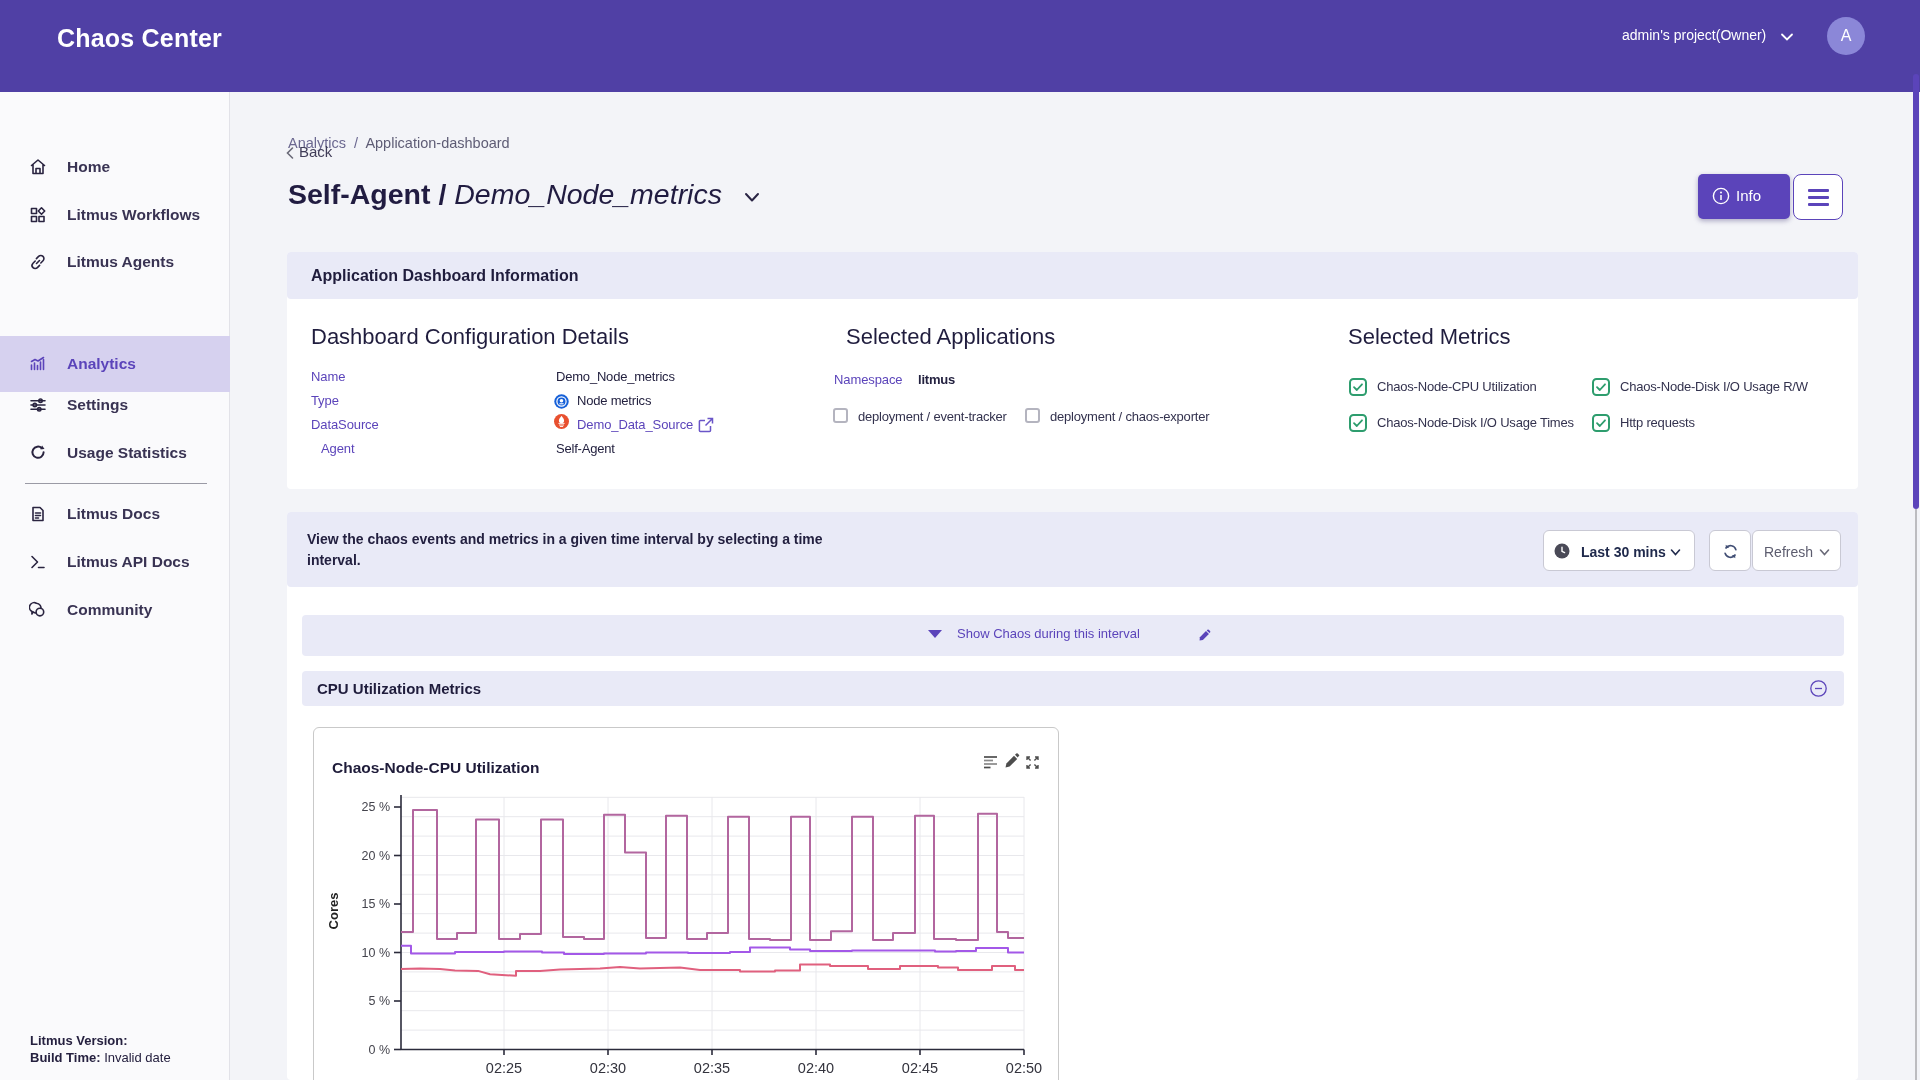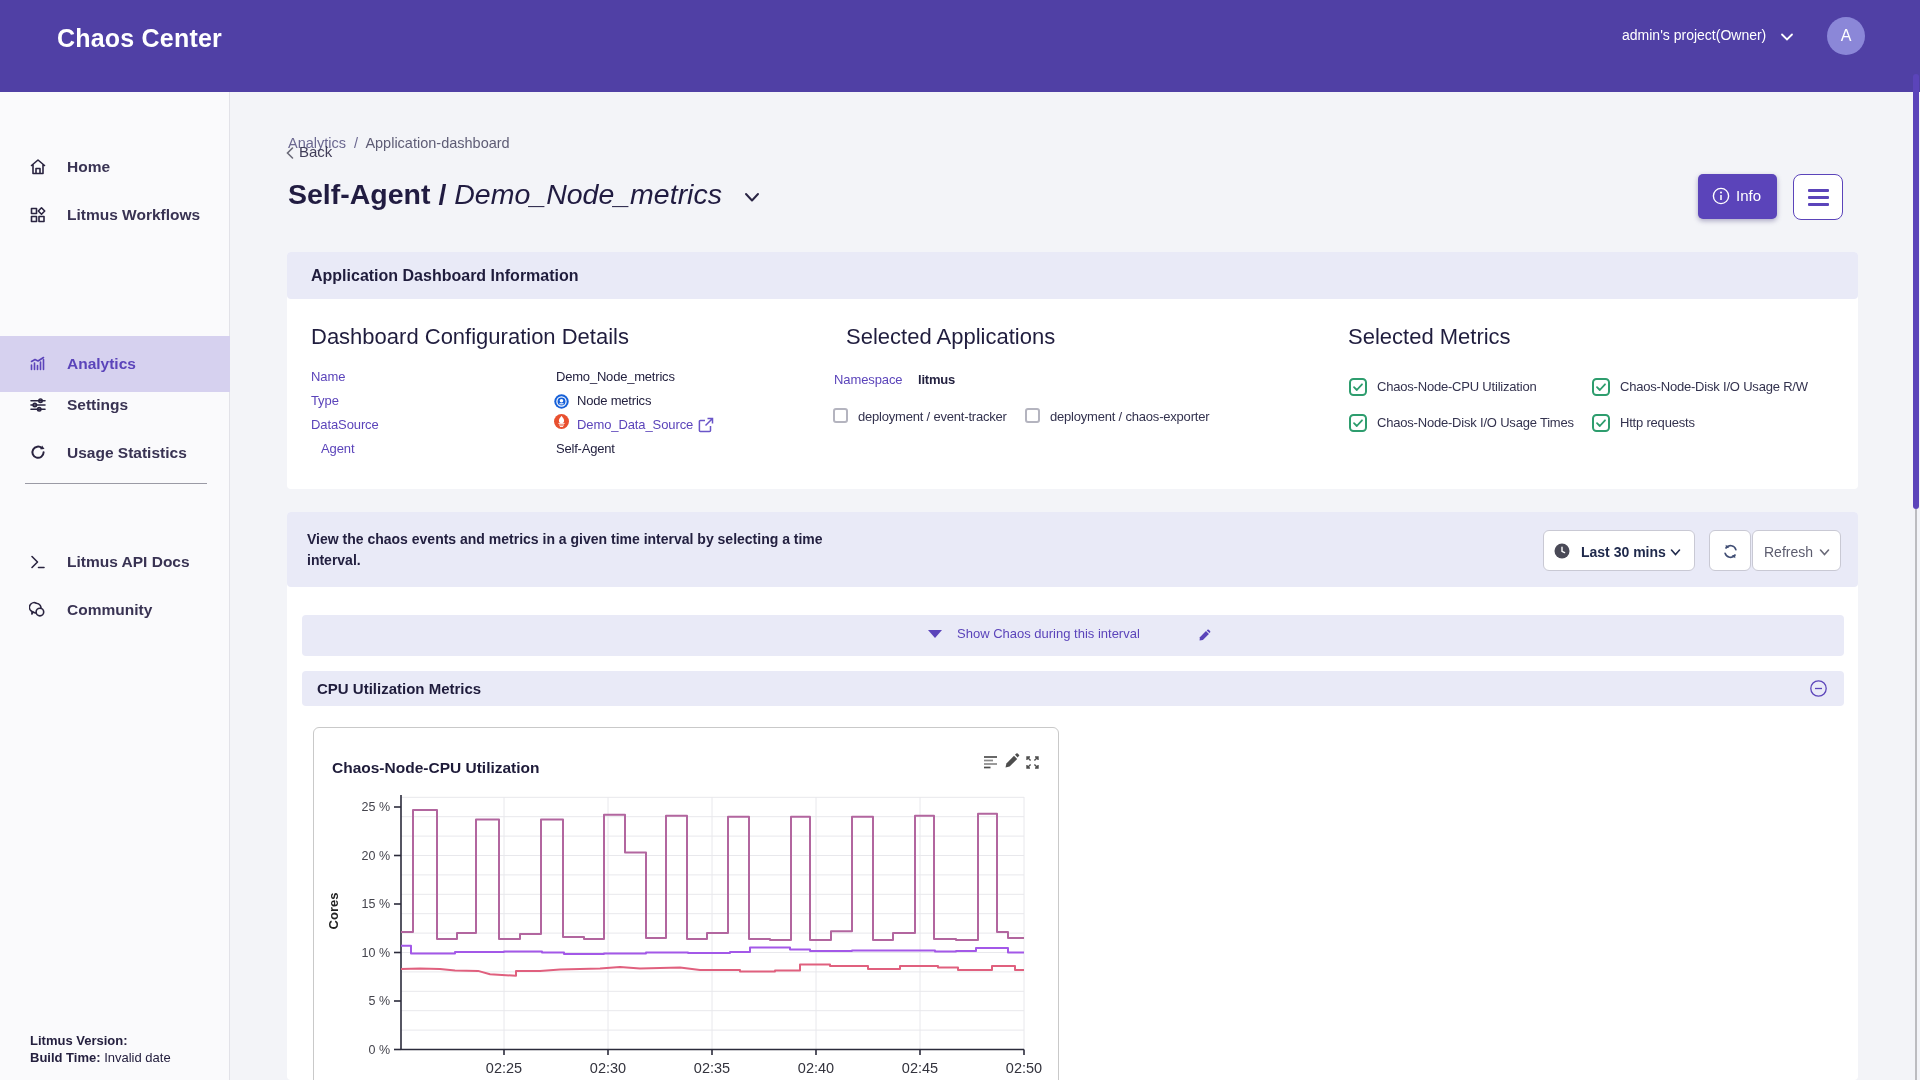--- a/index.html
+++ b/index.html
@@ -16,21 +16,21 @@
 .nav.sel{background:#d6d1ef;color:#5b44ba;}
 #navdiv{position:absolute;left:25px;top:411px;width:182px;height:1px;background:#9a9aa5;}
 #ver{position:absolute;left:30px;top:961px;font-size:13px;color:#25203f;line-height:16.5px;}
 #main{position:absolute;left:231px;top:72px;width:1689px;height:1008px;background:#f3f4f8;}
 .crumb{position:absolute;left:288px;top:111px;font-size:14.5px;color:#6b6890;margin-top:24px;}
 .crumb .c2{color:#5e5c75;}
 #back{position:absolute;left:285px;top:143px;font-size:15px;color:#403d58;}
 #title{position:absolute;left:288px;top:178px;font-size:28.5px;color:#211c41;white-space:nowrap;}
 #title b{font-weight:700;}
 #title i{font-weight:400;}
-#infobtn{position:absolute;left:1698px;top:174px;width:79px;height:45px;background:#5b44ba;border-radius:5px;color:#fff;box-shadow:0 2px 5px rgba(40,30,100,.35);}
+#infobtn{position:absolute;left:1698px;top:174px;width:92px;height:45px;background:#5b44ba;border-radius:5px;color:#fff;box-shadow:0 2px 5px rgba(40,30,100,.35);}
 #menubtn{position:absolute;left:1793px;top:174px;width:50px;height:46px;background:#fff;border:1.5px solid #5b44ba;border-radius:8px;}
 #menubtn .bar{position:absolute;left:14px;width:21px;height:2.6px;background:#5b44ba;border-radius:1px;}
 .panel{position:absolute;background:#fff;border-radius:4px;}
 .lav{background:#e9eaf7;}
 .h17{font-weight:700;font-size:16px;color:#1f1c3c;}
 .colh{position:absolute;font-size:22px;font-weight:500;color:#201d3e;white-space:nowrap;}
 .plabel{position:absolute;font-size:13px;letter-spacing:-0.1px;color:#5b44ba;white-space:nowrap;}
 .pval{position:absolute;font-size:13px;letter-spacing:-0.2px;color:#242240;white-space:nowrap;}
 .cblabel{position:absolute;font-size:13px;letter-spacing:-0.2px;color:#33324e;white-space:nowrap;}
 .ucb{position:absolute;width:15px;height:15px;border:2px solid #b4b4bf;border-radius:3px;background:#fff;}
@@ -61,20 +61,26 @@
     </div>
   <div class="nav" style="top:120.5px">
       <svg width="18" height="18" viewBox="0 0 18 18">
         <rect class="ic" x="2.5" y="2.5" width="5" height="5"></rect>
         <path class="ic" d="M12.5 1.8 L15.7 5 L12.5 8.2 L9.3 5 Z"></path>
         <rect class="ic" x="2.5" y="10.5" width="5" height="5"></rect>
         <rect class="ic" x="10" y="10.5" width="5" height="5"></rect>
       </svg>
       <span class="lbl">Litmus Workflows</span>
     </div>
+  <div class="nav" style="top:168px">
+      <svg width="18" height="18" viewBox="0 0 18 18">
+        <path class="ic" d="M7.5 10.5 L10.5 7.5 M6.2 8 L4 10.2 a3.1 3.1 0 0 0 4.4 4.4 L10.6 12.4 M7.4 5.6 L9.6 3.4 a3.1 3.1 0 0 1 4.4 4.4 L11.8 10"></path>
+      </svg>
+      <span class="lbl">Litmus Agents</span>
+    </div>
   <div class="nav sel" style="top:264px;height:56px">
       <svg width="18" height="18" viewBox="0 0 18 18">
         <path class="ic" d="M2.5 10 V14.5 M5.5 8 V14.5 M8.5 10.5 V14.5 M11.5 7 V14.5 M14.5 4.5 V14.5"></path>
         <path class="ic" d="M2.5 6.5 L6 4.5 L9 6 L14.5 2.5"></path>
       </svg>
       <span class="lbl">Analytics</span>
     </div>
   <div class="nav" style="top:311px">
       <svg width="18" height="18" viewBox="0 0 18 18">
         <path class="ic" d="M2 4.7 H16 M2 9 H16 M2 13.3 H16"></path>
@@ -85,20 +91,27 @@
       <span class="lbl">Settings</span>
     </div>
   <div class="nav" style="top:359px">
       <svg width="18" height="18" viewBox="0 0 18 18">
         <path class="ic" style="stroke-width:2" d="M12.9 4.2 a5.6 5.6 0 1 0 1.7 4.1"></path>
         <path d="M13.1 1.6 L15.5 4.9 L11.2 5.3 Z" fill="#2a2440"></path>
       </svg>
       <span class="lbl">Usage Statistics</span>
     </div>
   <div id="navdiv"></div>
+  <div class="nav" style="top:420px">
+      <svg width="18" height="18" viewBox="0 0 18 18">
+        <path class="ic" d="M4 2.5 H11 L14 5.5 V15.5 H4 Z"></path>
+        <path class="ic" d="M6.5 8 H11.5 M6.5 10.5 H11.5 M6.5 13 H9.5"></path>
+      </svg>
+      <span class="lbl">Litmus Docs</span>
+    </div>
   <div class="nav" style="top:468px">
       <svg width="18" height="18" viewBox="0 0 18 18">
         <path class="ic" d="M3 3.5 L8.5 9 L3 14.5 M9.5 14.5 H15"></path>
       </svg>
       <span class="lbl">Litmus API Docs</span>
     </div>
   <div class="nav" style="top:516px">
       <svg width="18" height="18" viewBox="0 0 18 18">
         <path class="ic" d="M7.3 2.2 a4.6 4.6 0 0 1 4.1 6.7 M9.5 11.2 a4.6 4.6 0 0 1 -5.4 -.4 L2.9 13 l.1 -2.5 a4.6 4.6 0 0 1 4.3 -8.3" fill="none"></path>
         <circle class="ic" cx="10.9" cy="11.1" r="3.8" style="fill:#fafafc"></circle>

